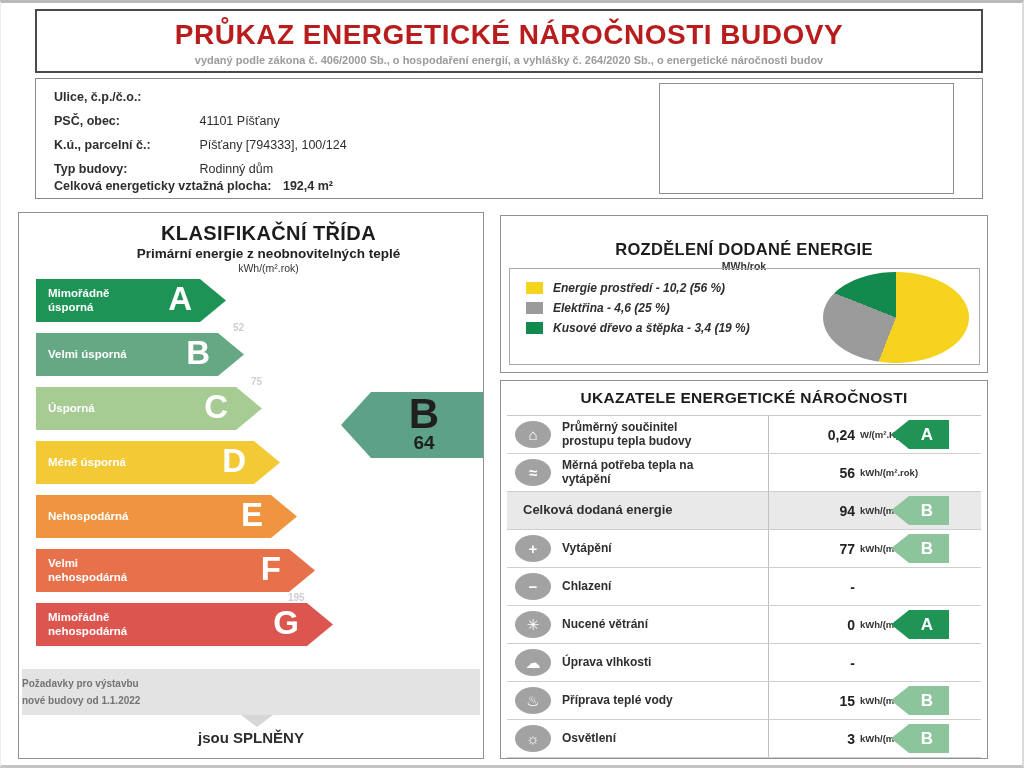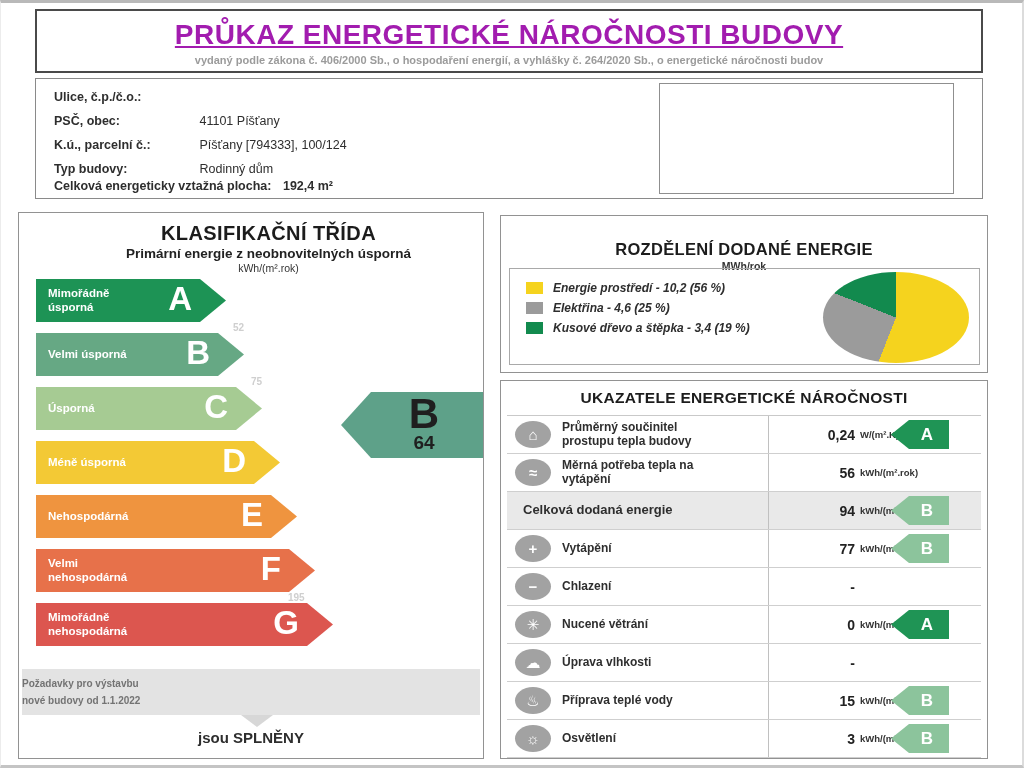--- a/index.html
+++ b/index.html
@@ -5,21 +5,21 @@
   * { margin:0; padding:0; box-sizing:border-box; }
   html,body { width:1024px; height:768px; background:#ffffff; overflow:hidden; }
   body { font-family:"Liberation Sans","DejaVu Sans",sans-serif; color:#333; position:relative; }
 
   .scan-frame { position:absolute; inset:0; border-top:3px solid #b9b9b9; border-bottom:3px solid #c4c4c4;
     border-right:2px solid #dcdcdc; border-left:1px solid #ececec; pointer-events:none; z-index:50; }
 
   
   .header-box { position:absolute; left:35px; top:9px; width:948px; height:64px;
     border:2px solid #4a4a4a; background:#fff; text-align:center; }
-  .header-title { font-size:28px; font-weight:bold; color:#a21caf; letter-spacing:.5px; margin-top:8px;text-decoration:underline; }
+  .header-title { font-size:28px; font-weight:bold; color:#b91c1c; letter-spacing:.5px; margin-top:8px; }
   .header-subtitle { font-size:11px; font-weight:bold; color:#9b9b9b; margin-top:3px; }
 
   
   .building-box { position:absolute; left:35px; top:78px; width:948px; height:121px;
     border:1px solid #8a8a8a; background:#fff; }
   .binfo-row { position:absolute; left:18px; font-size:12.5px; white-space:nowrap; }
   .binfo-label { display:inline-block; width:142px; font-weight:bold; color:#2e2e2e; }
   .binfo-value { color:#2e2e2e; }
   .binfo-area { position:absolute; left:18px; top:100px; font-size:12.5px; font-weight:bold; color:#2e2e2e; }
   .binfo-area b { margin-left:8px; }
@@ -126,21 +126,21 @@
   </div>
   <div class="binfo-area">
     <span>Celková energeticky vztažná plocha:</span>
     <b>192,4 m²</b>
   </div>
   <div class="photo-box"></div>
 </div>
 
 <div class="class-panel">
   <div class="class-title">KLASIFIKAČNÍ TŘÍDA</div>
-  <div class="class-subtitle">Primární energie z neobnovitelných úsporná</div>
+  <div class="class-subtitle">Primární energie z neobnovitelných teplé</div>
   <div class="class-units">kWh/(m².rok)</div>
 
   <div class="arrows">
     <div class="class-arrow r0" style="background-color: rgb(29, 147, 85);">
       <span class="cl-label">Mimořádně úsporná</span>
       <span class="cl-letter">A</span>
     </div>
     <div class="class-arrow r1" style="background-color: rgb(102, 168, 132);">
       <span class="cl-label">Velmi úsporná</span>
       <span class="cl-letter">B</span>

